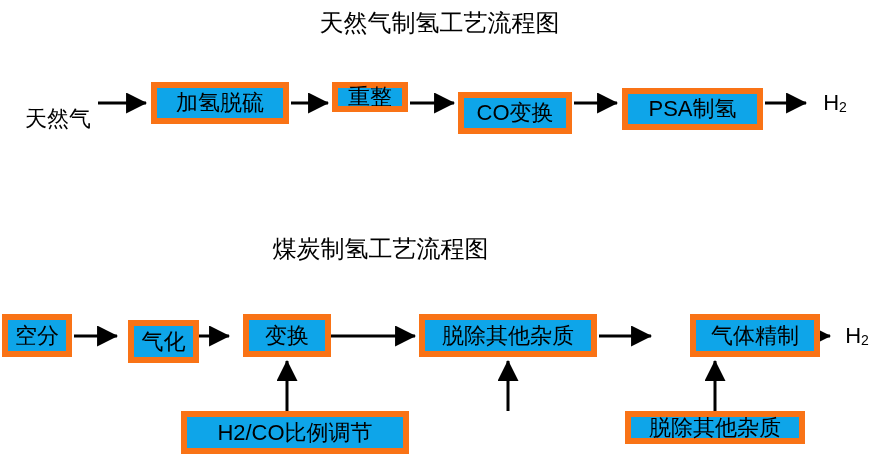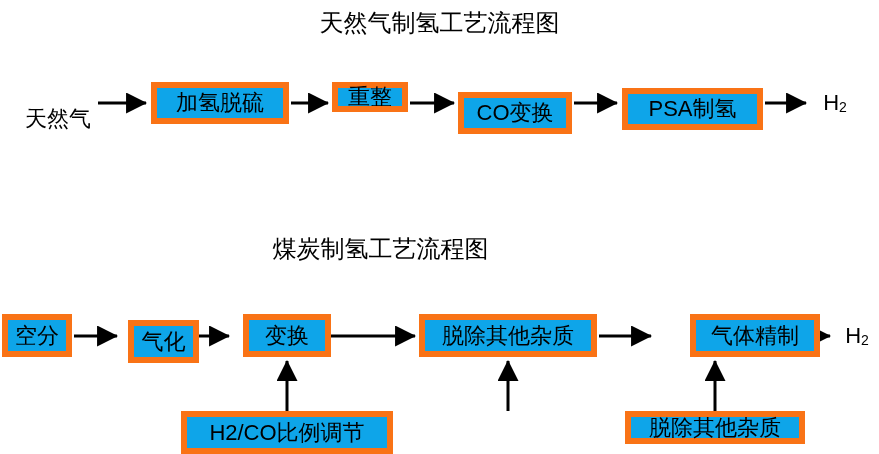--- a/index.html
+++ b/index.html
@@ -136,18 +136,18 @@
 
   <div class="node" style="left:419px; top:314px; width:178px; height:43px;">脱除其他杂质</div>
 
   <div class="node" style="left:655px; top:314px; width:130px; height:43px;margin-left:35px;">气体精制</div>
 
   <div class="plainlabel" style="left:836px; top:321px; width:42px; height:30px;">
       <span>H</span>
       <sub>2</sub>
     </div>
 
-  <div class="node" style="left:181px; top:411px; width:212px; height:43px;">H2/CO比例调节</div>
+  <div class="node" style="left:181px; top:411px; width:228px; height:43px;">H2/CO比例调节</div>
 
 
   <div class="node" style="left:625px; top:411px; width:180px; height:33px;">脱除其他杂质</div>
 
 </div>
 
 </body></html>

